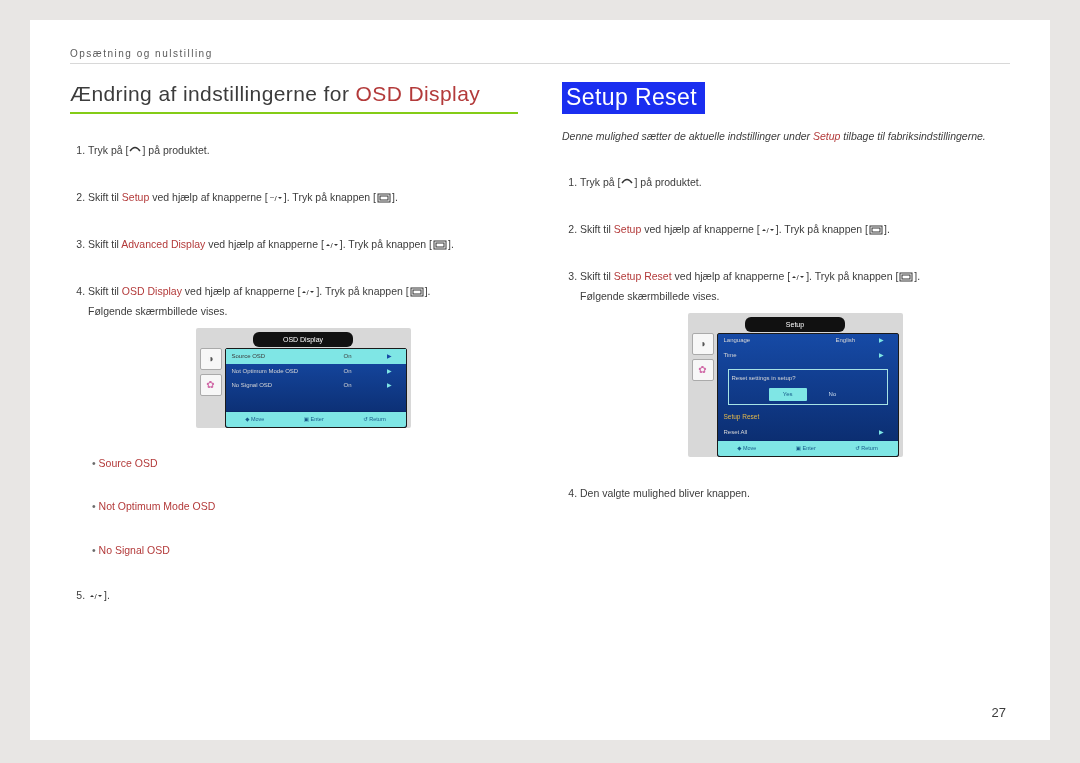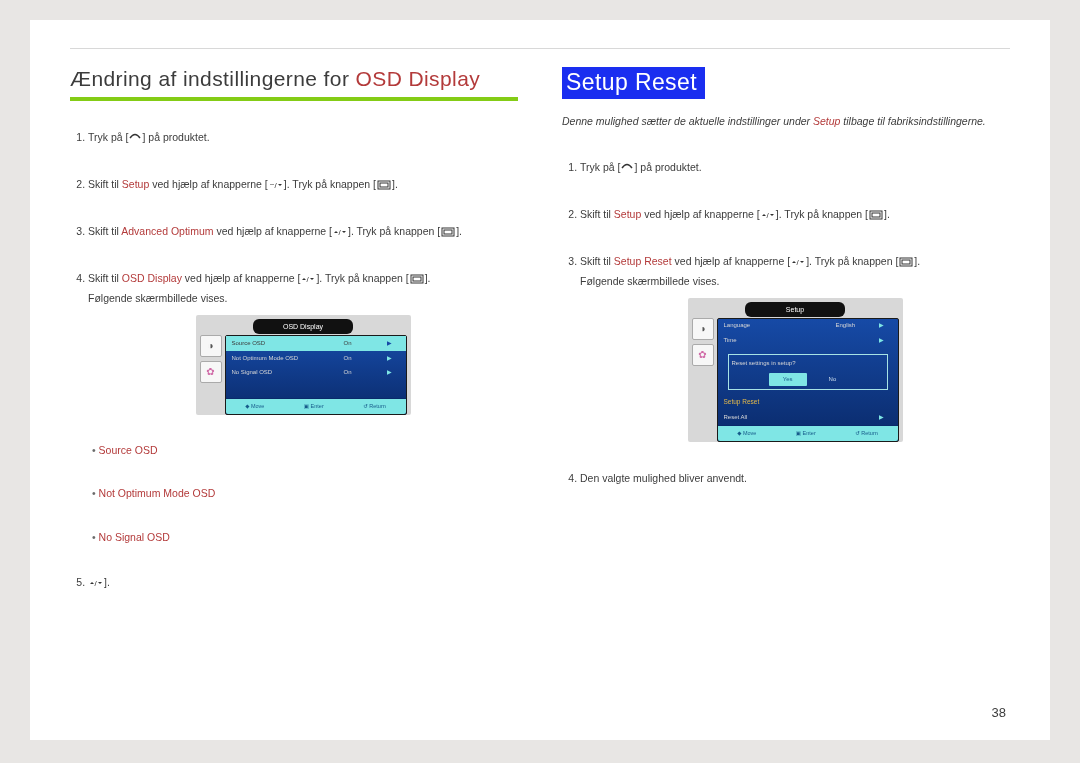--- a/index.html
+++ b/index.html
@@ -34,21 +34,21 @@
     gap: 44px;
   }
   .col {
     flex: 1;
     width: 0;
   }
   .heading {
     font-size: 21px;
     color: #3c3c3c;
     font-weight: 400;
-    border-bottom: 4px solid #84cc16;
+    border-bottom: 2px solid #84cc16;
     padding-bottom: 6px;
     margin-bottom: 16px;
     letter-spacing: 0.4px;
   }
   .heading .red { color: #b33a3a; }
   .heading-highlight {
     display: inline-block;
     background: #1a2ef0;
     color: #ffffff;
     font-size: 23px;
@@ -208,20 +208,21 @@
     bottom: 20px;
     right: 44px;
     font-size: 13px;
     color: #3c3c3c;
   }
 </style>
 </head>
 <body>
 
 <div class="page">
+  <div class="breadcrumb">Opsætning og nulstilling</div>
   <hr class="divider">
 
   <div class="columns">
 
     <div class="col">
       <h2 class="heading">
         <span>Ændring af indstillingerne for </span><span class="red">OSD Display</span>
       </h2>
 
       <ol class="steps">
@@ -240,21 +241,21 @@
                 <path d="M11 6 L9 4 L13 4 Z" fill="#333"></path>
               </svg>
             </span><span>]. Tryk på knappen [</span><span class="icon-inline">
               <svg width="14" height="10">
                 <rect x="1" y="1" width="12" height="8" fill="none" stroke="#333"></rect>
                 <rect x="3" y="3" width="8" height="4" fill="none" stroke="#333"></rect>
               </svg>
             </span><span>].</span>
         </li>
         <li>
-          <span>Skift til </span><span class="red">Advanced Optimum</span><span> ved hjælp af knapperne [</span><span class="icon-inline">
+          <span>Skift til </span><span class="red">Advanced Display</span><span> ved hjælp af knapperne [</span><span class="icon-inline">
               <svg width="14" height="10">
                 <path d="M3 4 L1 6 L5 6 Z" fill="#333"></path>
                 <text x="5.5" y="8" font-size="8" fill="#333">/</text>
                 <path d="M11 6 L9 4 L13 4 Z" fill="#333"></path>
               </svg>
             </span><span>]. Tryk på knappen [</span><span class="icon-inline">
               <svg width="14" height="10">
                 <rect x="1" y="1" width="12" height="8" fill="none" stroke="#333"></rect>
                 <rect x="3" y="3" width="8" height="4" fill="none" stroke="#333"></rect>
               </svg>
@@ -410,19 +411,19 @@
                   <div class="osd-footer">
                     <span>◆ <span>Move</span></span>
                     <span>▣ <span>Enter</span></span>
                     <span>↺ <span>Return</span></span>
                   </div>
                 </div>
               </div>
             </div>
           </div>
         </li>
-        <li>Den valgte mulighed bliver anvendt.</li>
+        <li>Den valgte mulighed bliver knappen.</li>
       </ol>
     </div>
   </div>
 
-  <div class="pagenum">38</div>
+  <div class="pagenum">27</div>
 </div>
 
 </body></html>

